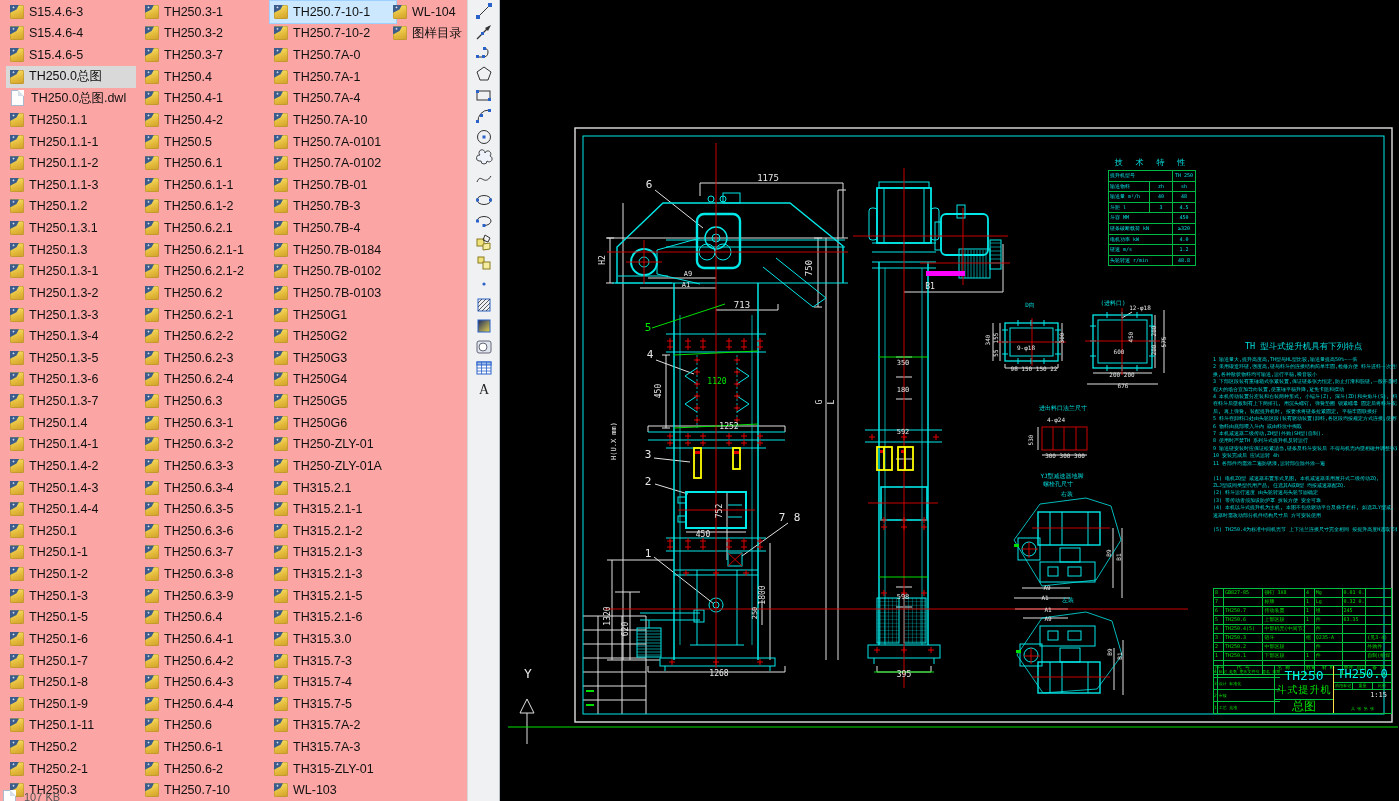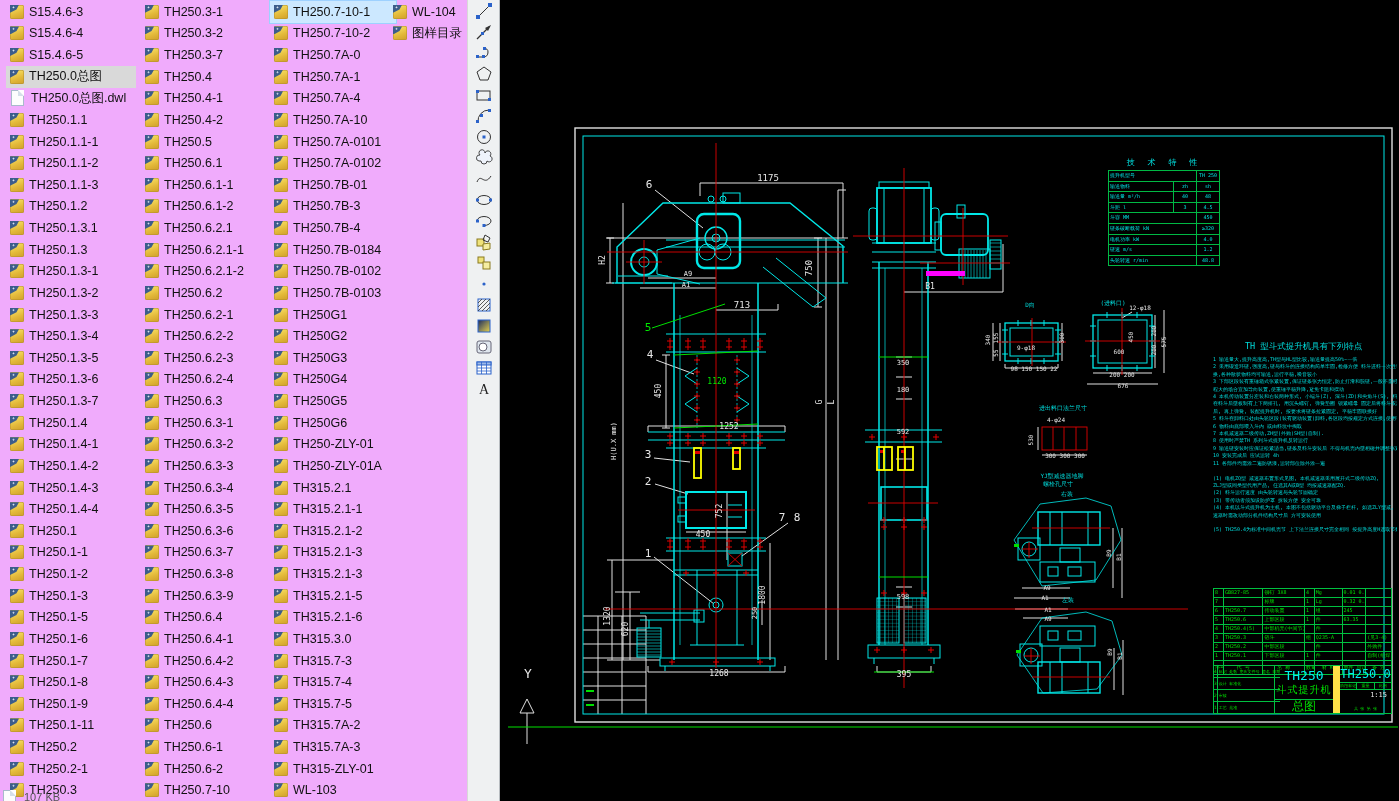--- a/index.html
+++ b/index.html
@@ -1,20 +1,20 @@
 <!DOCTYPE html>
 <html><head>
 <meta charset="utf-8">
 <style>
   html,body{margin:0;padding:0;width:1399px;height:801px;overflow:hidden;background:#000;}
   body{font-family:"Liberation Sans",sans-serif;}
   #app{position:relative;width:1399px;height:801px;}
 
   
-  #file-panel{position:absolute;left:0;top:0;width:467px;height:801px;background:#f0abfc;overflow:hidden;}
+  #file-panel{position:absolute;left:0;top:0;width:467px;height:801px;background:#fca5a5;overflow:hidden;}
   .fcol{position:absolute;top:1px;}
   .fitem{display:flex;align-items:center;gap:5px;height:21.64px;padding-left:4px;font-size:12.5px;color:#111;white-space:nowrap;cursor:default;}
   .fitem.sel-gray{background:#d9d9d9;}
   .fitem.sel-blue{background:#cce8ff;outline:1px solid #9ed1ff;}
   .fi{width:14px;height:14px;min-width:14px;position:relative;background:linear-gradient(160deg,#f6dd62 15%,#e3b93a 60%,#cf9e2a 100%);border-radius:2px;box-shadow:inset 0 0 0 0.5px #b08d2a;}
   .fi::before{content:"";position:absolute;left:0;top:0;width:9px;height:8px;background:#3c5d8b;clip-path:polygon(0 0,100% 0,72% 58%,0 100%);}
   .fi::after{content:"";position:absolute;left:2px;top:1px;width:3px;height:3px;background:#e9eef6;clip-path:polygon(50% 0,62% 38%,100% 50%,62% 62%,50% 100%,38% 62%,0 50%,38% 38%);}
   .fi-doc{width:11px;height:14px;min-width:11px;background:#fdfdfd;border:1px solid #a9bacc;position:relative;margin:0 2px 0 1px;}
   .fi-doc::before{content:"";position:absolute;right:-1px;top:-1px;border:3px solid #fff;border-bottom-color:#d5dfe9;border-left-color:#d5dfe9;}
   #status-frag{position:absolute;left:2px;top:790px;display:flex;align-items:center;gap:6px;color:#555;font-size:11px;}
@@ -25,21 +25,21 @@
   .tbtn{width:26px;height:21px;margin:0 auto;display:flex;align-items:center;justify-content:center;background:transparent;border:0;padding:0;}
   .tbtn svg{width:18px;height:18px;}
 
   
   #drawing{position:absolute;left:500px;top:0;width:899px;height:801px;background:#000;}
   #cad-svg{position:absolute;left:0;top:0;}
   .ov{position:absolute;box-sizing:border-box;}
   .cad-txt{font-family:"DejaVu Sans Mono",monospace;}
 
   
-  #tech-table{left:608px;top:157px;width:112px;color:#00e5e5;font-family:"DejaVu Sans Mono",monospace;}
+  #tech-table{left:608px;top:157px;width:88px;color:#00e5e5;font-family:"DejaVu Sans Mono",monospace;}
   #tech-title{font-size:8px;letter-spacing:4px;text-align:center;color:#00e5e5;margin-bottom:2px;white-space:nowrap;}
   #tech-rows{border:1px solid #00b944;}
   .trow{display:flex;border-top:1px solid #00b944;height:9.6px;overflow:hidden;}
   .trow:first-child{border-top:0;}
   .tcell{font-size:5px;line-height:9.6px;border-left:1px solid #00b944;padding:0 1px;white-space:nowrap;overflow:hidden;}
   .tcell:first-child{border-left:0;flex:1;}
   .tcell.v{width:20px;min-width:20px;text-align:center;}
 
   
   #notes{left:713px;top:341px;width:184px;color:#00dcdc;}
@@ -54,21 +54,21 @@
   .bomrow.bhead{height:13px;border-bottom:1px solid #00c040;}
   .bomrow.bhead .bomcell{line-height:12px;text-align:center;}
   #title-block{left:713px;top:665px;width:179px;height:49px;border:1px solid #00c040;display:flex;color:#00e000;font-family:"DejaVu Sans Mono",monospace;}
   #tb-left{width:60px;border-right:1px solid #00c040;display:flex;}
   #tb-zones{width:9px;border-right:1px solid #00c040;display:flex;flex-direction:column;}
   .zcell{flex:1;border-top:1px solid #00c040;font-size:4.5px;text-align:center;color:#00e000;line-height:11px;}
   .zcell:first-child{border-top:0;}
   #tb-sig{flex:1;display:flex;flex-direction:column;}
   .sigrow{flex:1;border-top:1px solid #00c040;font-size:4px;line-height:11px;white-space:nowrap;overflow:hidden;padding-left:1px;}
   .sigrow:first-child{border-top:0;}
-  #tb-mid{width:58px;border-right:7px solid #fde047;display:flex;flex-direction:column;align-items:center;}
+  #tb-mid{width:58px;border-right:1px solid #fde047;display:flex;flex-direction:column;align-items:center;}
   #tb-model{color:#00f0f0;font-size:13px;line-height:15px;margin-top:2px;}
   #tb-product{font-size:10px;letter-spacing:1px;}
   #tb-sheet{border-top:1px solid #00c040;width:100%;text-align:center;font-size:12px;line-height:13px;margin-top:auto;}
   #tb-right{flex:1;display:flex;flex-direction:column;}
   #tb-dwgno{color:#00f0f0;font-size:12px;text-align:center;line-height:16px;}
   #tb-rhead{display:flex;border-top:1px solid #00c040;border-bottom:1px solid #00c040;}
   #tb-rhead span{flex:1;font-size:4px;line-height:6px;text-align:center;border-left:1px solid #00c040;white-space:nowrap;overflow:hidden;}
   #tb-rhead span:first-child{border-left:0;}
   #tb-scale{color:#e8e8e8;font-size:7px;text-align:right;padding-right:4px;line-height:10px;}
   #tb-sheets{font-size:4px;text-align:center;margin-top:auto;line-height:8px;}

